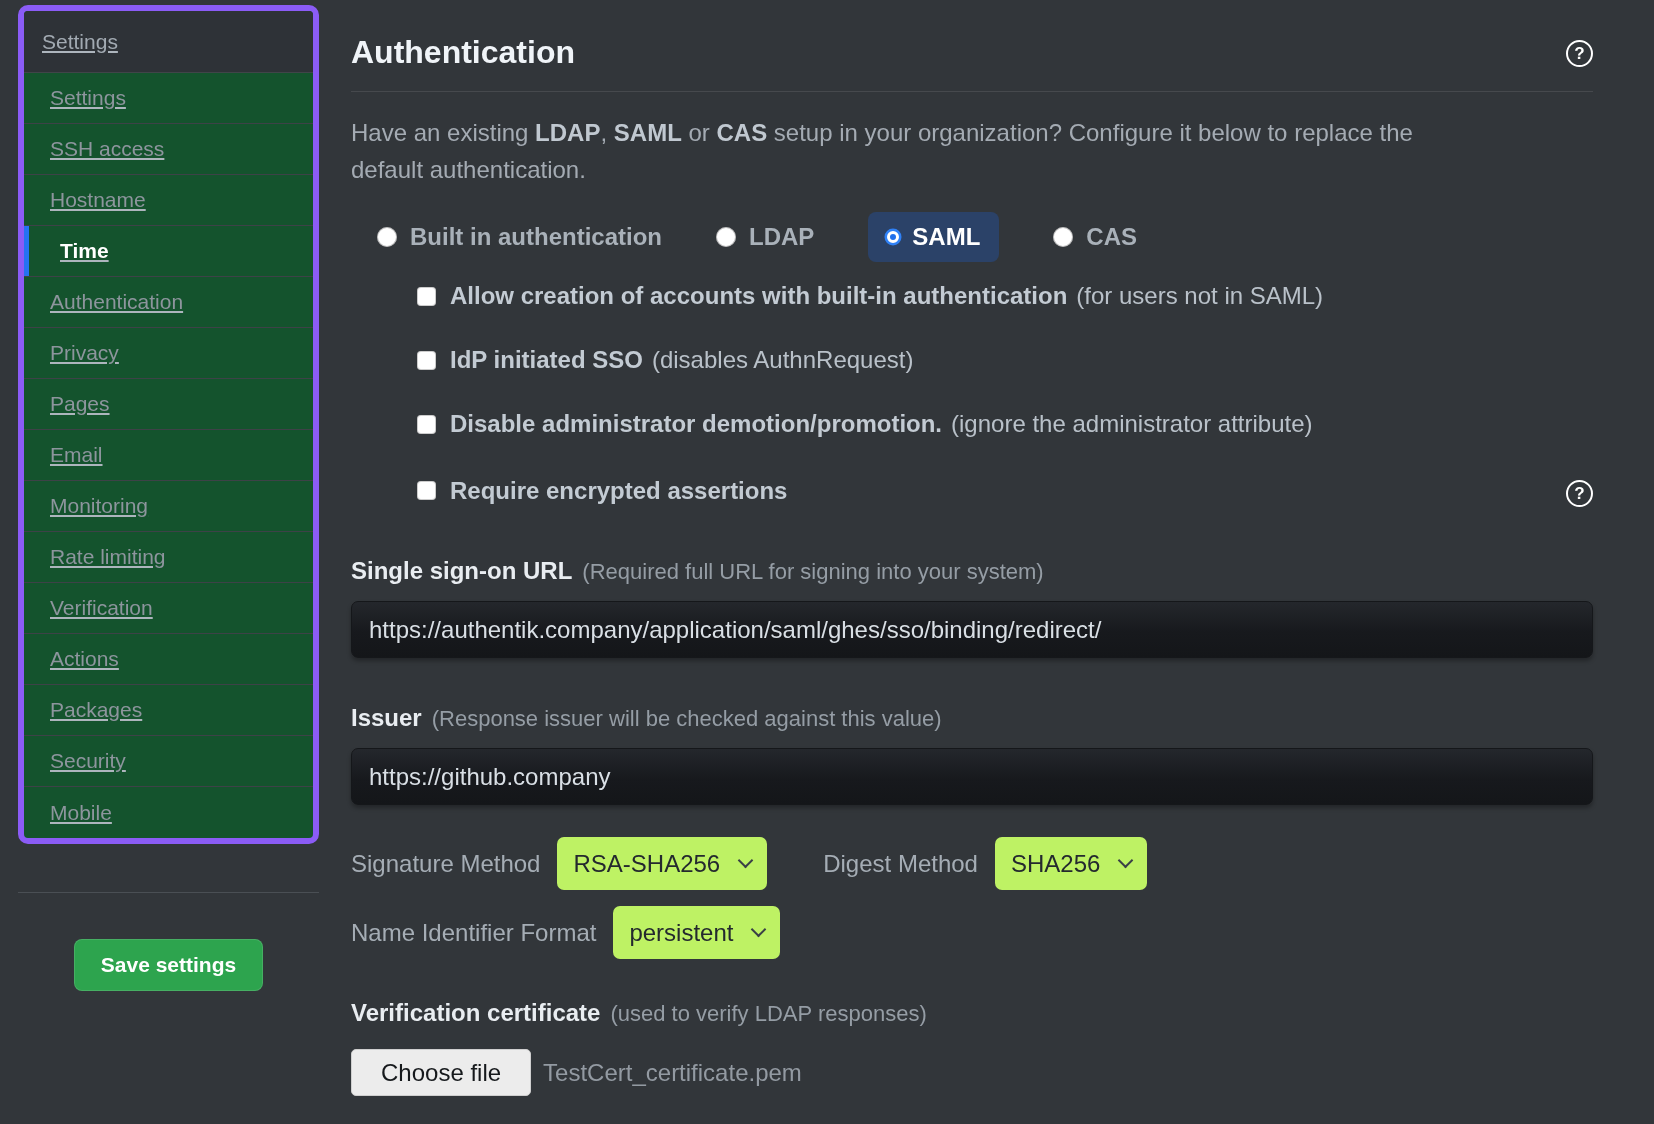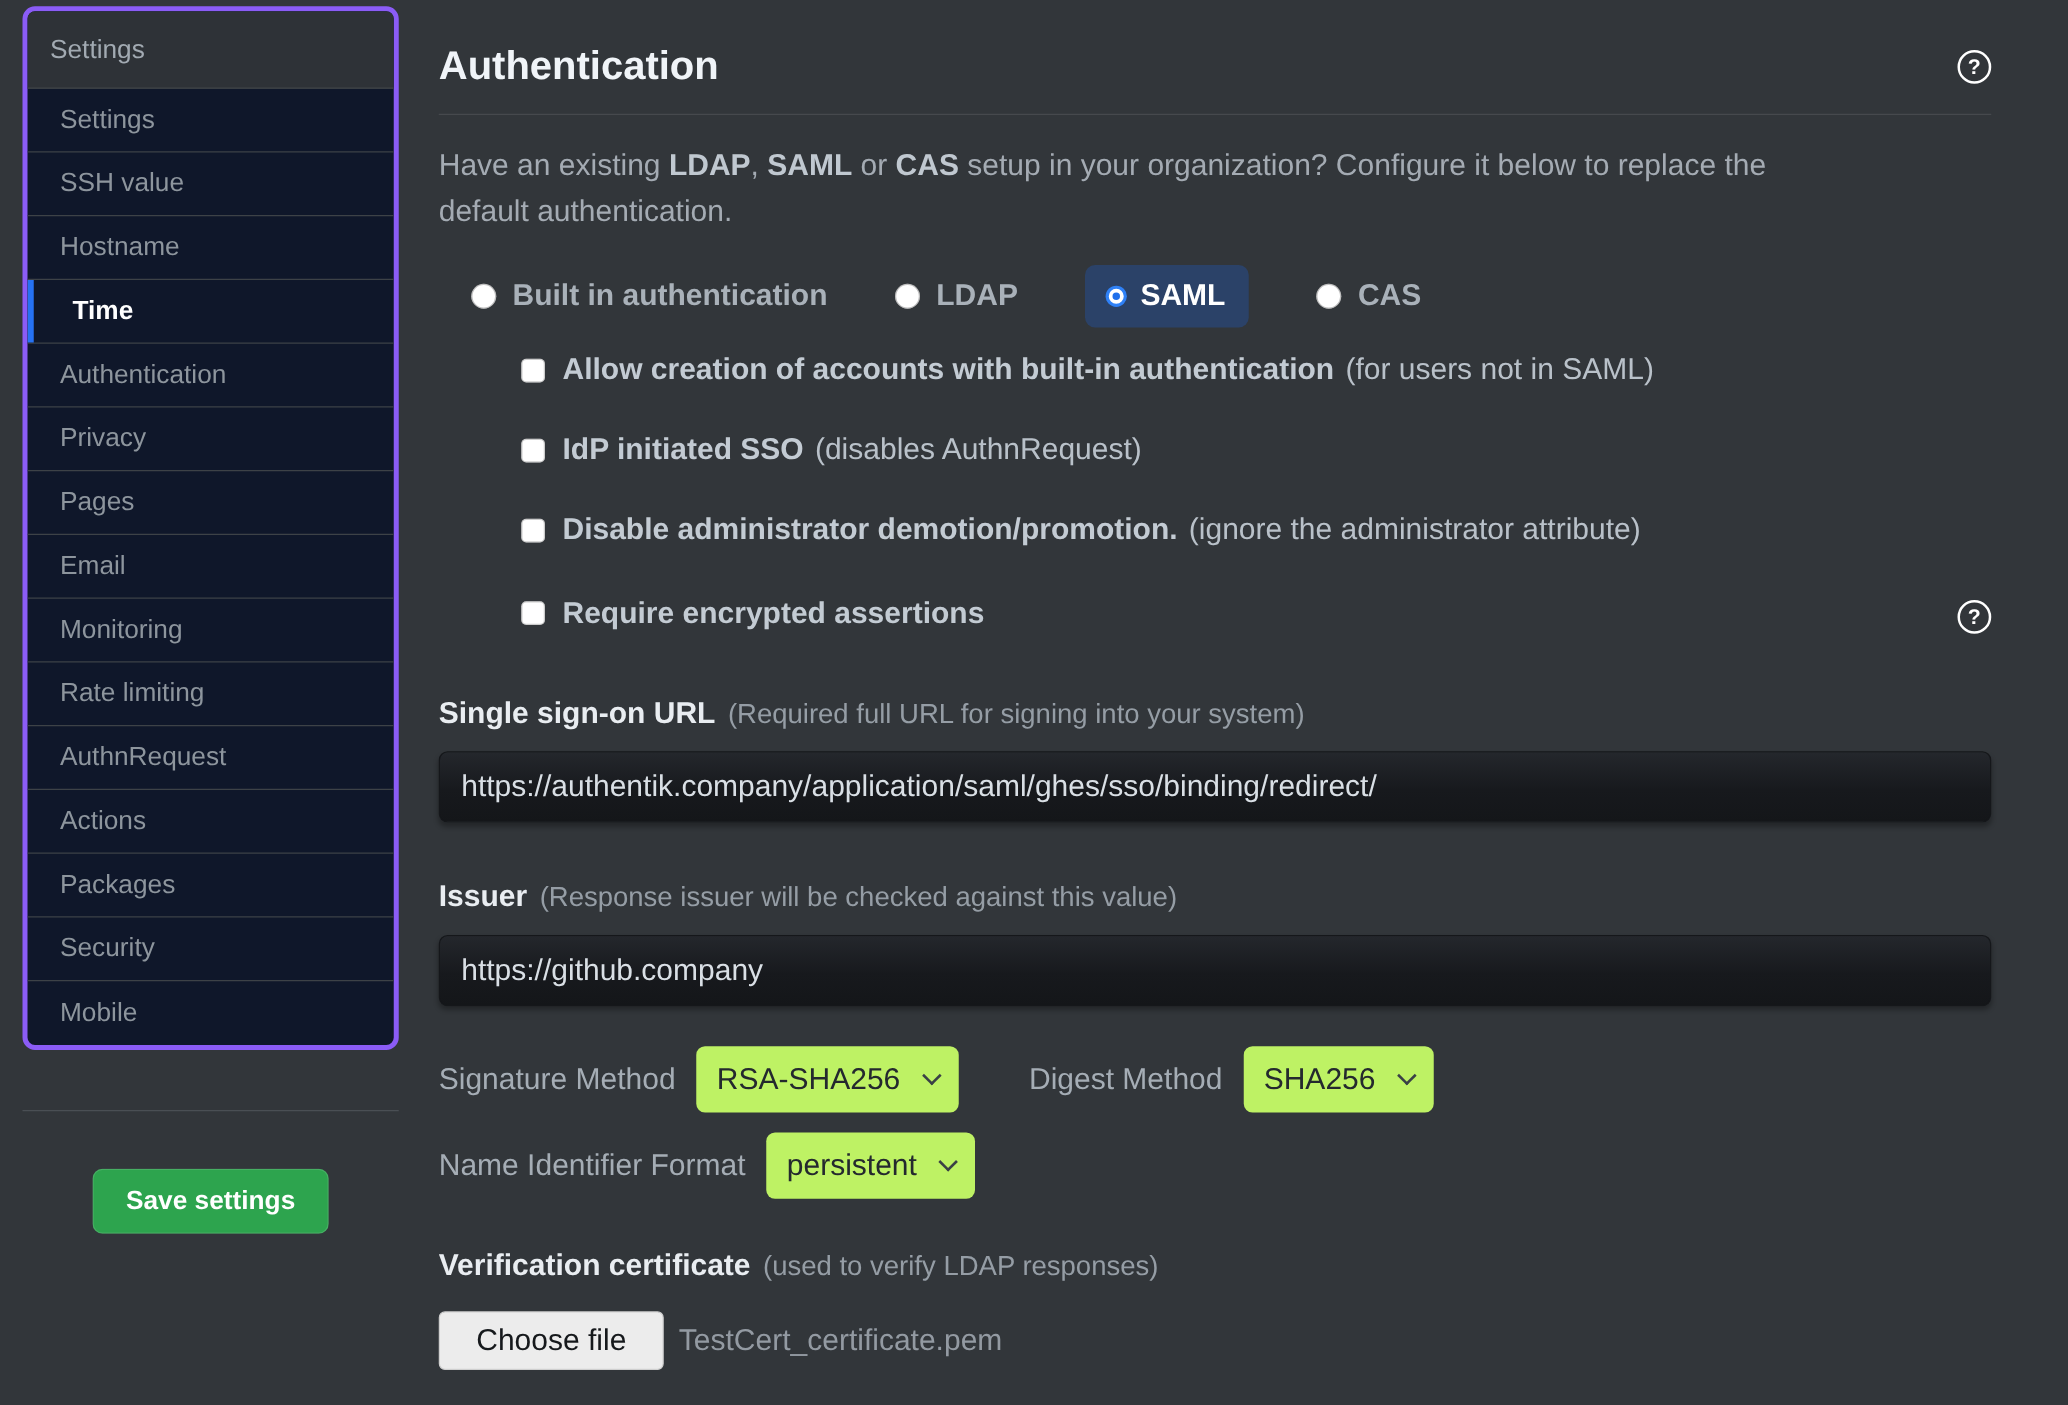--- a/index.html
+++ b/index.html
@@ -8,21 +8,21 @@
     width:1654px; height:1124px; overflow:hidden;
     background:#32363a;
     font-family:"Liberation Sans","DejaVu Sans",sans-serif;
     color:#adb5bd;
     -webkit-font-smoothing:antialiased;
   }
   .page { position:relative; width:1654px; height:1124px; }
 
   
   .sidebar { position:absolute; left:18px; top:5px; width:301px; }
-  .panel { background:#0f172a; border:4px solid #8b5cf6; border-radius:10px; overflow:hidden; }
+  .panel { background:#14532d; border:6px solid #8b5cf6; border-radius:10px; overflow:hidden;text-decoration:underline; }
   .panel-header {
     background:#2e3237; height:62px; padding:0 18px;
     display:flex; align-items:center;
     font-size:21px; color:#a2aab2;
     border-bottom:1px solid #404549;
   }
   .nav-item {
     height:51px; display:flex; align-items:center;
     padding:0 10px 0 26px; font-size:21px; color:#8d959d;
     border-bottom:1px solid #3d4247; position:relative; cursor:pointer;
@@ -116,30 +116,30 @@
 </head>
 <body>
 
 <div class="page">
 
   <aside class="sidebar">
     <div class="panel">
       <div class="panel-header">Settings</div>
       <nav>
         <div class="nav-item">Settings</div>
-        <div class="nav-item">SSH value</div>
+        <div class="nav-item">SSH access</div>
         <div class="nav-item">Hostname</div>
         <div class="nav-item active">Time</div>
         <div class="nav-item">Authentication</div>
         <div class="nav-item">Privacy</div>
         <div class="nav-item">Pages</div>
         <div class="nav-item">Email</div>
         <div class="nav-item">Monitoring</div>
         <div class="nav-item">Rate limiting</div>
-        <div class="nav-item">AuthnRequest</div>
+        <div class="nav-item">Verification</div>
         <div class="nav-item">Actions</div>
         <div class="nav-item">Packages</div>
         <div class="nav-item">Security</div>
         <div class="nav-item">Mobile</div>
       </nav>
     </div>
     <div class="sidebar-divider"></div>
     <button class="save-btn">Save settings</button>
   </aside>
 

